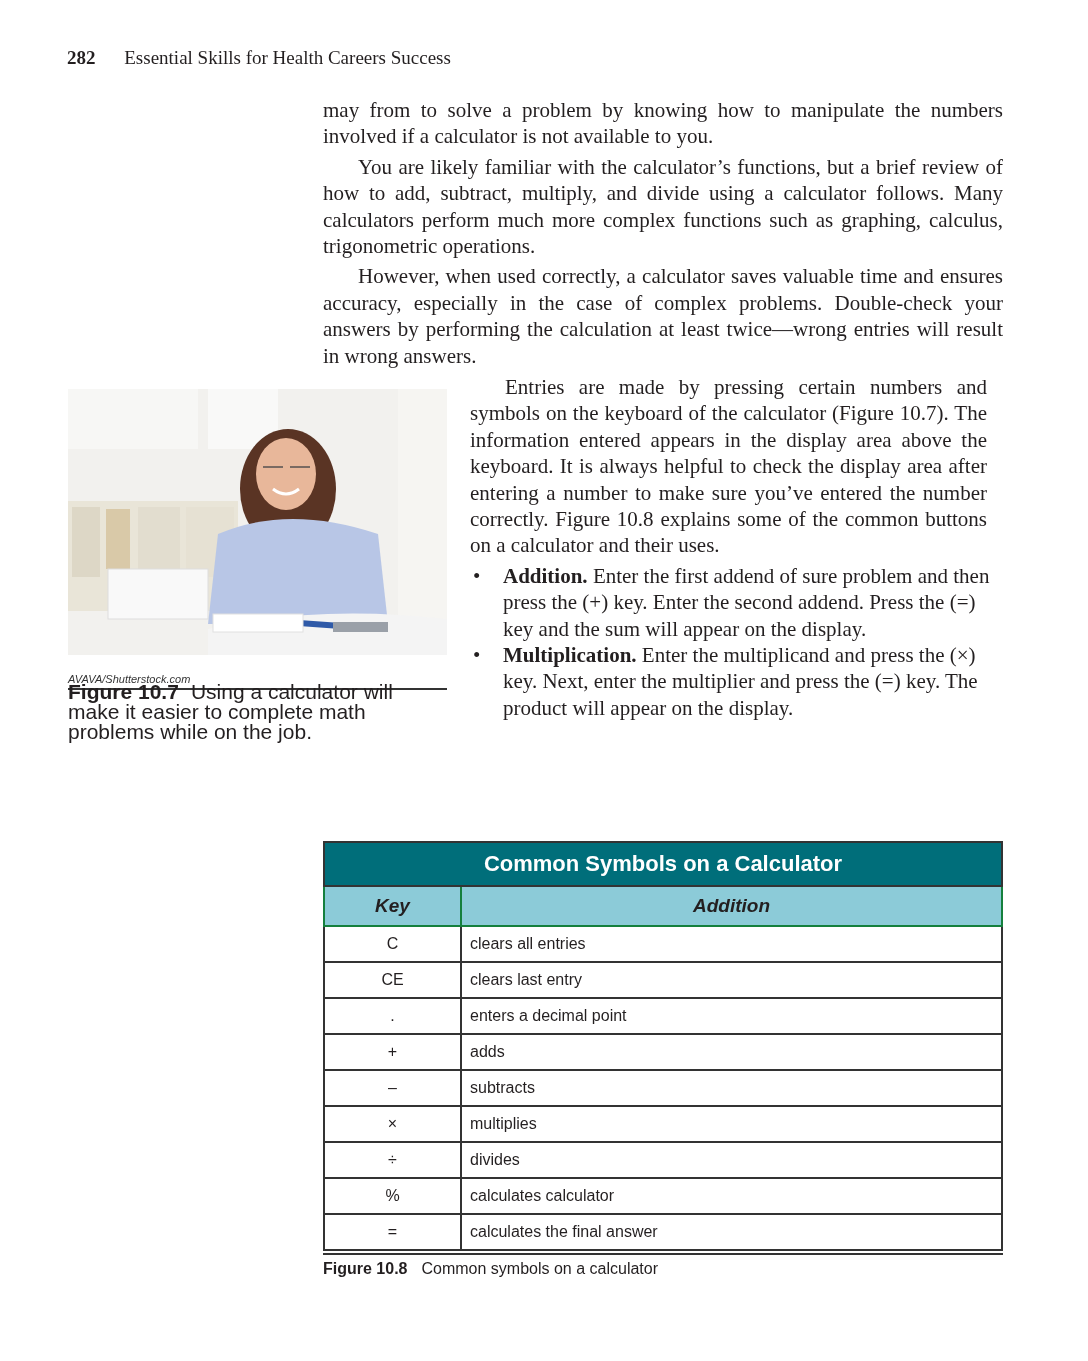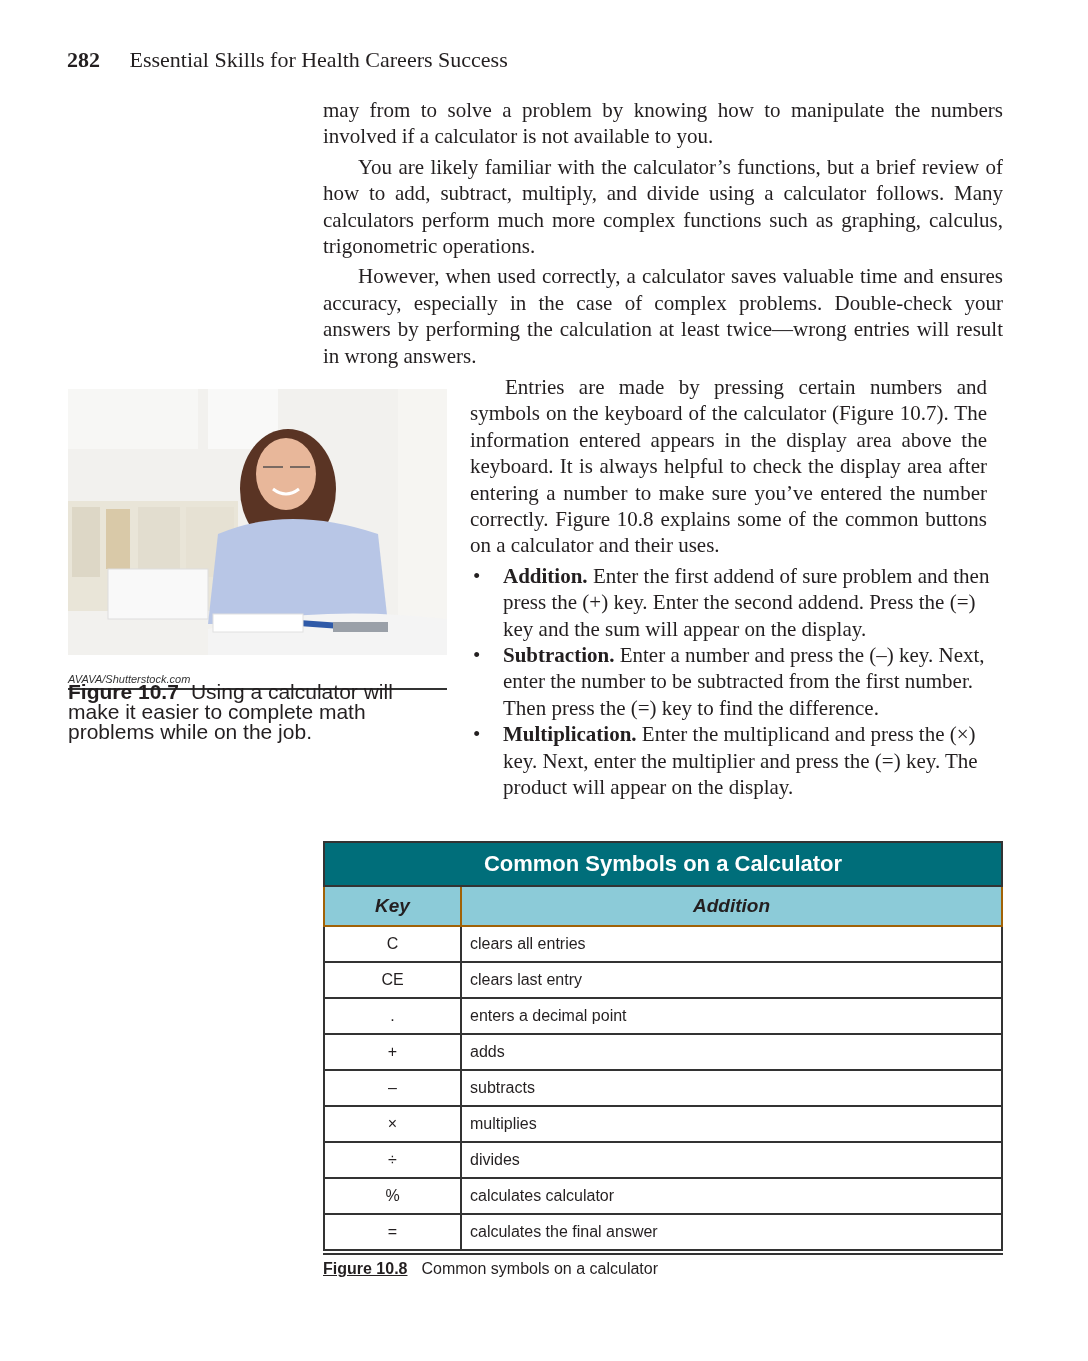--- a/index.html
+++ b/index.html
@@ -1,20 +1,20 @@
 <!DOCTYPE html>
 <html><head>
 <meta charset="utf-8">
 <style>
   html, body { margin: 0; padding: 0; background: #ffffff; }
   body { width: 1088px; height: 1361px; position: relative; overflow: hidden; color: #231f20; }
   .serif { font-family: "Liberation Serif", "DejaVu Serif", serif; }
   .sans { font-family: "Liberation Sans", "DejaVu Sans", sans-serif; }
 
-  .running-head { position: absolute; left: 67px; top: 47px; font-size: 22px; }
+  .running-head { position: absolute; left: 67px; top: 47px; font-size: 19px; }
   .running-head .pnum { font-weight: bold; margin-right: 24px; }
 
   .body-text { font-size: 21px; line-height: 26.4px; text-align: justify; }
   .p-top { position: absolute; left: 323px; top: 97px; width: 680px; }
   .p-top p { margin: 0 0 4px 0; }
   .indent { text-indent: 35px; }
 
   .photo { position: absolute; left: 68px; top: 389px; width: 379px; height: 266px; overflow: hidden; background: #efeeea; }
   .credit { position: absolute; left: 68px; top: 673px; width: 379px; font-size: 11px; font-style: italic; color: #333; }
   .cap-rule { position: absolute; left: 68px; top: 688px; width: 379px; height: 2px; background: #333; }
@@ -23,27 +23,27 @@
 
   .p-right { position: absolute; left: 470px; top: 374px; width: 533px; }
   .p-right p { margin: 0 16px 4px 0; }
   .bullets { list-style: none; margin: 0; padding: 0; }
   .bullets li { position: relative; padding-left: 33px; text-align: left; }
   .bullets li::before { content: "\2022"; position: absolute; left: 3px; top: 0; }
 
   .tbl-wrap { position: absolute; left: 323px; top: 841px; width: 680px; }
   table { border-collapse: collapse; width: 680px; }
   th.title { background: #006e7a; color: #fff; font-size: 22px; font-weight: bold; height: 40px; border: 2px solid #333; }
-  th.col { background: #8ccbd8; font-style: italic; font-weight: bold; font-size: 19px; height: 36px; border: 2px solid #a16207; color: #231f20; }
+  th.col { background: #8ccbd8; font-style: italic; font-weight: bold; font-size: 19px; height: 36px; border: 2px solid #15803d; color: #231f20; }
   td { border: 2px solid #333; height: 32px; font-size: 16px; }
   td.key { width: 133px; text-align: center; }
   td.fn { padding-left: 8px; }
   .cap-rule2 { position: absolute; left: 323px; top: 1253px; width: 680px; height: 2px; background: #333; }
   .caption2 { position: absolute; left: 323px; top: 1260px; font-size: 16px; }
-  .caption2 b { margin-right: 14px; text-decoration: underline; }
+  .caption2 b { margin-right: 14px; }
 </style>
 </head>
 <body>
 
 <div class="running-head serif">
   <span class="pnum">282</span>
   <span>Essential Skills for Health Careers Success</span>
 </div>
 
 <div class="p-top serif body-text">
@@ -78,21 +78,20 @@
 <div class="credit sans">AVAVA/Shutterstock.com</div>
 <div class="cap-rule"></div>
 <div class="caption1 sans">
   <b>Figure 10.7</b><span>Using a calculator will make it easier to complete math problems while on the job.</span>
 </div>
 
 <div class="p-right serif body-text">
   <p class="indent">Entries are made by pressing certain numbers and symbols on the keyboard of the calculator (Figure 10.7). The information entered appears in the display area above the keyboard. It is always helpful to check the display area after entering a number to make sure you’ve entered the number correctly. Figure 10.8 explains some of the common buttons on a calculator and their uses.</p>
   <ul class="bullets">
     <li><b>Addition.</b><span> Enter the first addend of sure problem and then press the (+) key. Enter the second addend. Press the (=) key and the sum will appear on the display.</span></li>
-    <li><b>Subtraction.</b><span> Enter a number and press the (–) key. Next, enter the number to be subtracted from the first number. Then press the (=) key to find the difference.</span></li>
     <li><b>Multiplication.</b><span> Enter the multiplicand and press the (×) key. Next, enter the multiplier and press the (=) key. The product will appear on the display.</span></li>
   </ul>
 </div>
 
 <div class="tbl-wrap sans">
   <table>
     <thead>
       <tr>
           <th class="title" colspan="2">Common Symbols on a Calculator</th>
         </tr>

